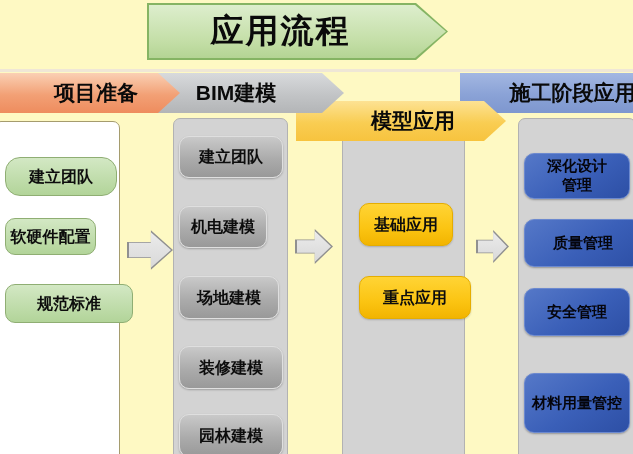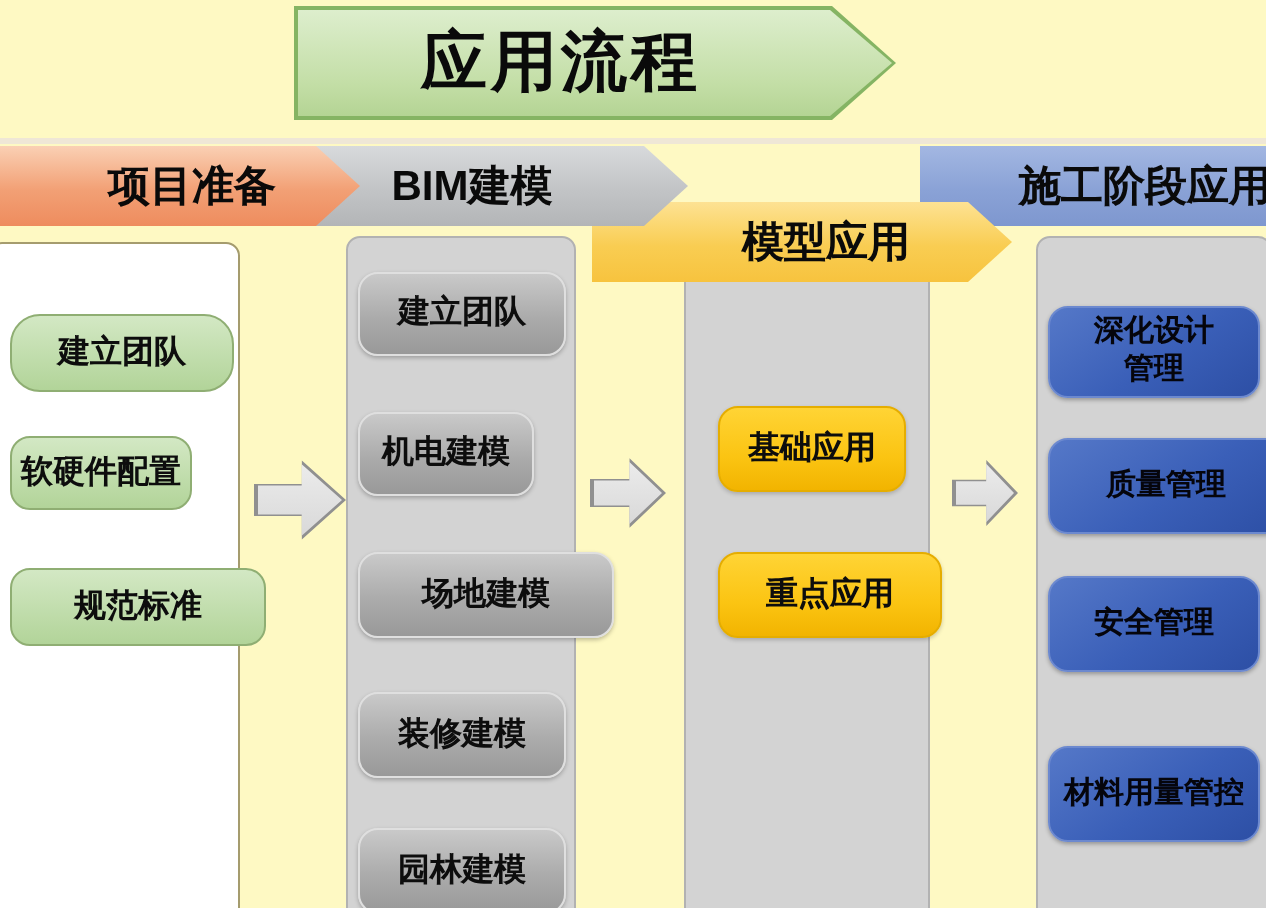--- a/index.html
+++ b/index.html
@@ -51,31 +51,31 @@
     border:1px solid #e5ad00;box-shadow:0 1px 2px rgba(0,0,0,0.2);}
   .box-blue{background:linear-gradient(145deg,#5578c8 0%,#3a5fb8 55%,#2d4fa5 100%);
     border:1px solid #6c89cf;box-shadow:0 1px 2px rgba(0,0,0,0.3);color:#05050c;font-size:15px;}
   
   .b11{left:10px;top:35px;width:112px;height:39px;border-radius:15px;}
   .b12{left:10px;top:96px;width:91px;height:37px;}
   .b13{left:10px;top:162px;width:128px;height:39px;}
   
   .b21{left:5px;top:17px;width:104px;height:42px;}
   .b22{left:5px;top:87px;width:88px;height:42px;}
-  .b23{left:5px;top:157px;width:128px;height:43px;}
+  .b23{left:5px;top:157px;width:100px;height:43px;}
   .b24{left:5px;top:227px;width:104px;height:43px;}
   .b25{left:5px;top:295px;width:104px;height:43px;}
   
   .b31{left:16px;top:84px;width:94px;height:43px;}
   .b32{left:16px;top:157px;width:112px;height:43px;}
   
   .b41{left:5px;top:34px;width:106px;height:46px;}
   .b42{left:5px;top:100px;width:118px;height:48px;}
   .b43{left:5px;top:169px;width:106px;height:48px;}
-  .b44{left:5px;top:254px;width:106px;height:48px;}
+  .b44{left:5px;top:254px;width:106px;height:60px;}
   
   .flow-arrow{position:absolute;}
   .fa-border{position:absolute;inset:0;
     clip-path:polygon(0 31%, 52% 31%, 52% 3%, 100% 50%, 52% 97%, 52% 69%, 0 69%);
     background:#909090;}
   .fa-fill{position:absolute;inset:2px;
     clip-path:polygon(0 31%, 52% 31%, 52% 3%, 100% 50%, 52% 97%, 52% 69%, 0 69%);
     background:linear-gradient(180deg,#ececec,#d8d8d8);}
   .fa1{left:127px;top:229px;width:46px;height:42px;}
   .fa2{left:295px;top:228px;width:38px;height:37px;}

